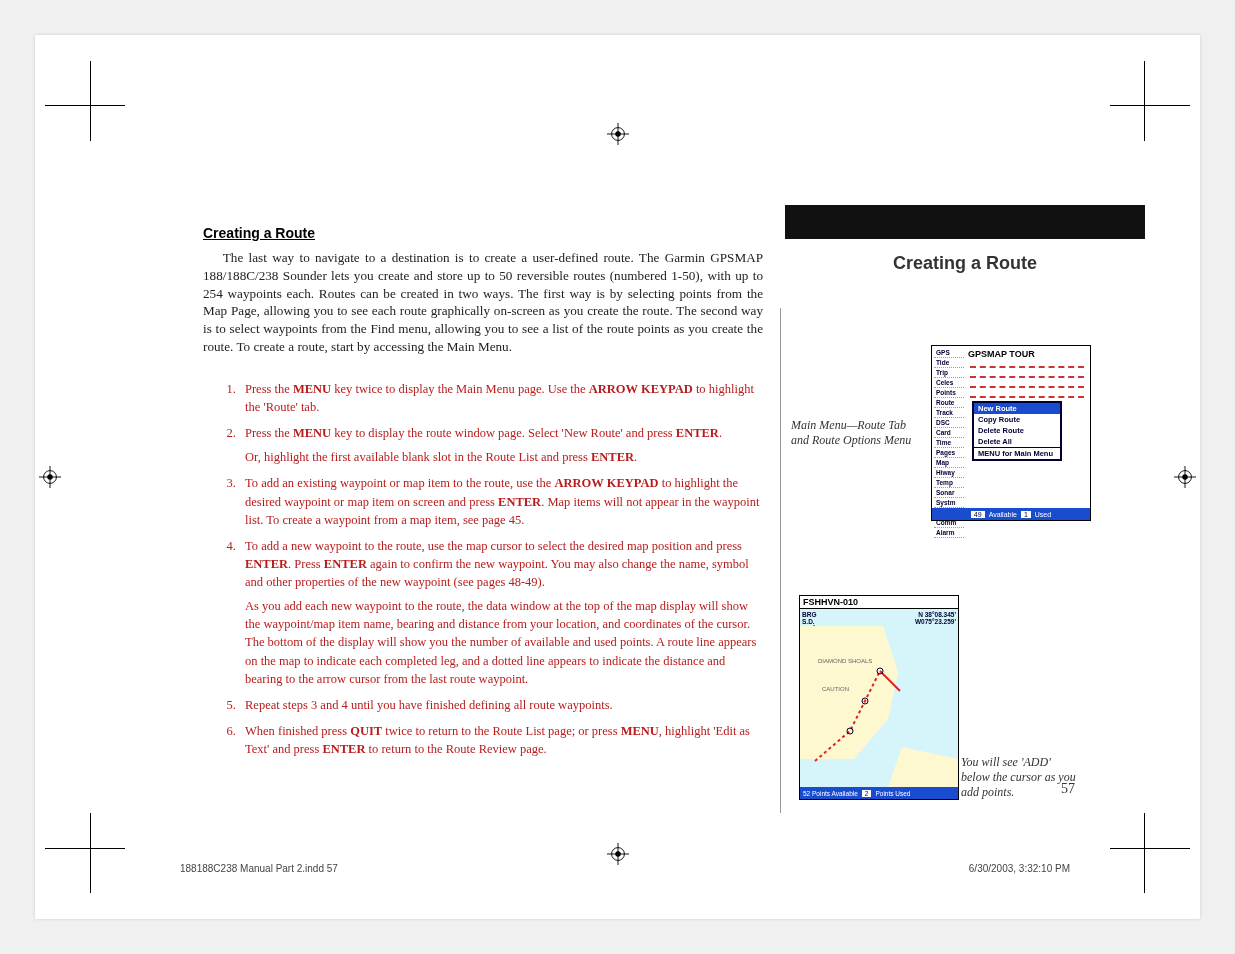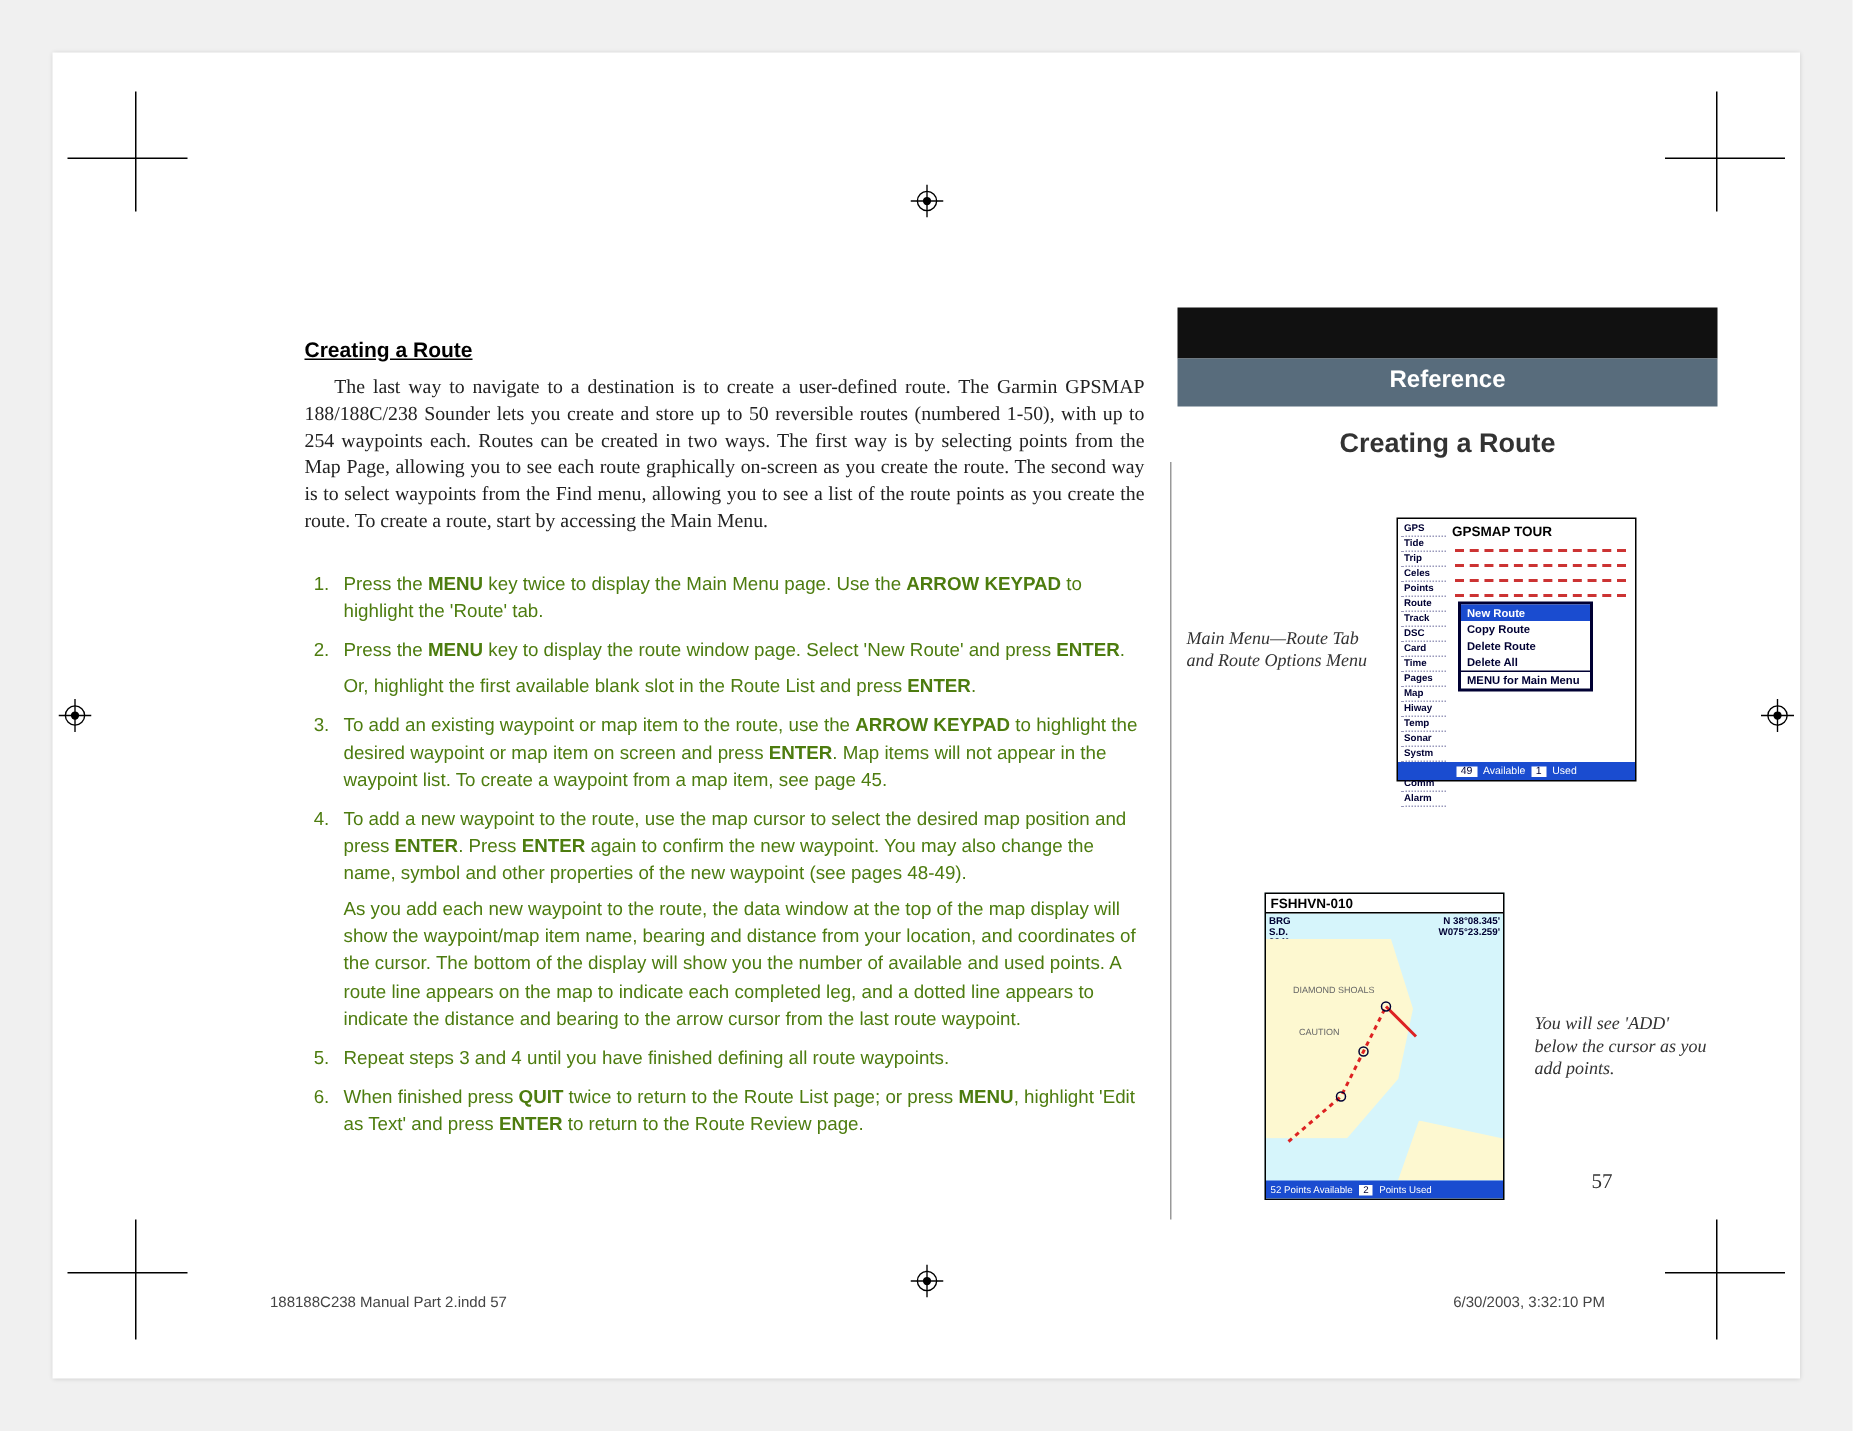--- a/index.html
+++ b/index.html
@@ -59,25 +59,25 @@
     text-align: justify;
   }
   .subhead {
     font-family: Arial, Helvetica, sans-serif;
     font-weight: bold;
     font-size: 13px;
     margin: 6px 0 6px 20px;
   }
   .steps {
     list-style: decimal;
-    margin-left: 20px;
-    font-family: Liberation Sans, sans-serif;
+    margin-left: 36px;
+    font-family: Liberation Serif, serif;
     font-size: 12.5px;
     line-height: 1.45;
-    color: #4d7c0f;
+    color: #b91c1c;
   }
   .steps li { margin-bottom: 8px; padding-left: 6px; }
   .steps li p { margin-top: 6px; }
   .steps b { font-weight: bold; }
 
   .rightcol {
     position: absolute;
     left: 750px;
     top: 170px;
     width: 360px;
@@ -185,26 +185,26 @@
     font-size: 7px;
     display: flex;
     align-items: center;
     justify-content: center;
     gap: 4px;
   }
   .ss1-status span.box { background:#fff; color:#003; padding:0 3px; }
 
   .fig2-wrap {
     position: absolute;
-    left: 808px;
+    left: 764px;
     top: 560px;
     width: 300px;
     display: flex;
-    align-items: center;
-    gap: 20px;
+    align-items: flex-end;
+    gap: 2px;
   }
   .screenshot2 {
     width: 160px;
     height: 205px;
     border: 1px solid #000;
     background: #d6f5fb;
     position: relative;
     font-family: Arial, Helvetica, sans-serif;
     overflow: hidden;
   }
@@ -351,21 +351,20 @@
       <li><span>To add a new waypoint to the route, use the map cursor to select the desired map position and press </span><b>ENTER</b><span>. Press </span><b>ENTER</b><span> again to confirm the new waypoint. You may also change the name, symbol and other properties of the new waypoint (see pages 48-49).</span>
         <p>As you add each new waypoint to the route, the data window at the top of the map display will show the waypoint/map item name, bearing and distance from your location, and coordinates of the cursor. The bottom of the display will show you the number of available and used points. A route line appears on the map to indicate each completed leg, and a dotted line appears to indicate the distance and bearing to the arrow cursor from the last route waypoint.</p>
       </li>
       <li>Repeat steps 3 and 4 until you have finished defining all route waypoints.</li>
       <li><span>When finished press </span><b>QUIT</b><span> twice to return to the Route List page; or press </span><b>MENU</b><span>, highlight 'Edit as Text' and press </span><b>ENTER</b><span> to return to the Route Review page.</span></li>
     </ol>
   </div>
 
   <div class="rightcol">
     <div class="black-band"></div>
-    <div class="ref-band">Reference</div>
     <div class="right-title">Creating a Route</div>
   </div>
 
   <div class="divider"></div>
 
   <div class="fig1-wrap">
     <div class="fig1-caption">Main Menu—Route Tab and Route Options Menu</div>
     <div class="screenshot1">
       <div class="ss1-tabs">
         <div>GPS</div>

